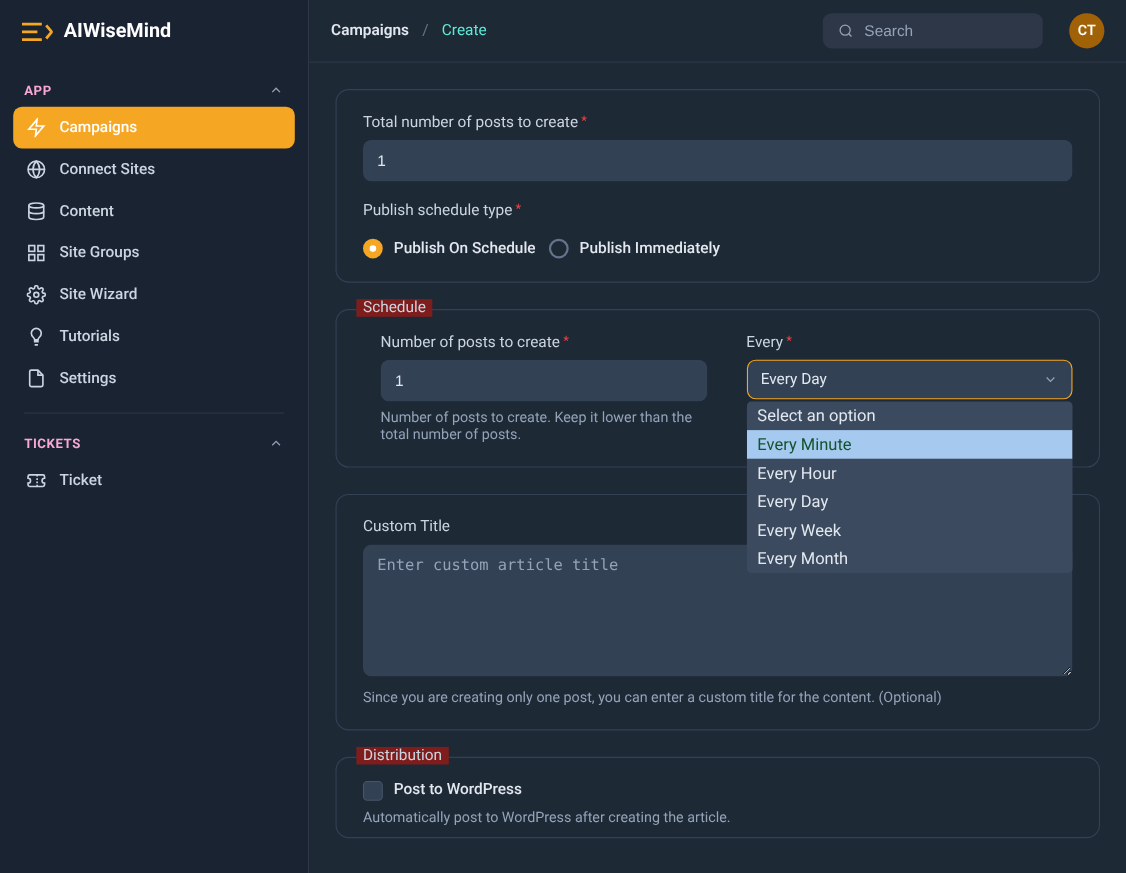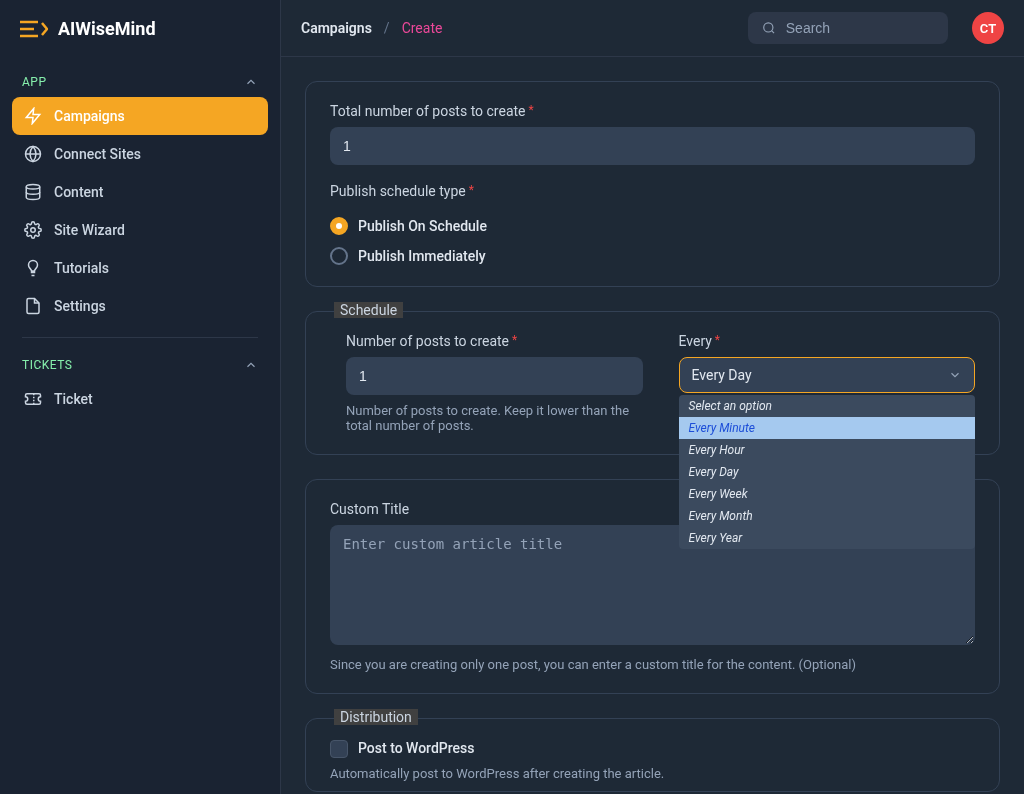--- a/index.html
+++ b/index.html
@@ -36,23 +36,23 @@
       font-weight: 700;
     }
     .sidebar-section {
       padding: 10px 12px;
     }
     .section-header {
       display: flex;
       justify-content: space-between;
       align-items: center;
       padding: 8px 10px;
-      color: #86efac;
+      color: #f9a8d4;
       font-size: 12px;
-      font-weight: 400;
+      font-weight: 700;
       letter-spacing: 0.5px;
       cursor: pointer;
     }
     .nav-item {
       display: flex;
       align-items: center;
       gap: 12px;
       padding: 10px 12px;
       border-radius: 8px;
       color: #cbd5e1;
@@ -92,21 +92,21 @@
       border-bottom: 1px solid #2d3748;
     }
     .breadcrumb {
       display: flex;
       align-items: center;
       gap: 12px;
       font-size: 14px;
     }
     .breadcrumb-item { color: #e2e8f0; font-weight: 600; }
     .breadcrumb-sep { color: #64748b; }
-    .breadcrumb-current { color: #ec4899; }
+    .breadcrumb-current { color: #5eead4; }
     .topbar-right {
       display: flex;
       align-items: center;
       gap: 24px;
     }
     .search-box {
       display: flex;
       align-items: center;
       gap: 10px;
       background: #2d3748;
@@ -120,21 +120,21 @@
       outline: none;
       color: #cbd5e1;
       font-size: 14px;
       width: 100%;
     }
     .search-box input::placeholder { color: #94a3b8; }
     .avatar {
       width: 32px;
       height: 32px;
       border-radius: 50%;
-      background: #ef4444;
+      background: #a16207;
       color: #fff;
       display: flex;
       align-items: center;
       justify-content: center;
       font-size: 13px;
       font-weight: 600;
       text-align: center;
     }
     .content {
       flex: 1;
@@ -170,21 +170,21 @@
       font-size: 14px;
       outline: none;
     }
     .form-input::placeholder { color: #94a3b8; }
     textarea.form-input {
       height: 120px;
       resize: vertical;
     }
     .radio-group {
       display: flex;
-      flex-direction: column;
+      flex-direction: row;
       gap: 12px;
       margin-top: 18px;
     }
     .radio-option {
       display: flex;
       align-items: center;
       gap: 10px;
       cursor: pointer;
     }
     .radio-circle {
@@ -204,22 +204,22 @@
       content: "";
       width: 6px;
       height: 6px;
       border-radius: 50%;
       background: #fff;
     }
     .radio-label { color: #e2e8f0; font-size: 14px; font-weight: 500; }
     .fieldset-legend {
       position: absolute;
       top: -10px;
-      left: 28px;
-      background: #404040;
+      left: 18px;
+      background: #7f1d1d;
       padding: 0 6px;
       font-size: 14px;
       color: #cbd5e1;
       text-align: center;
     }
     .row {
       display: flex;
       gap: 20px;
     }
     .col {
@@ -259,28 +259,27 @@
       left: 0;
       right: 0;
       background: #3b4a5e;
       border-radius: 4px;
       margin-top: 2px;
       z-index: 100;
       overflow: hidden;
     }
     .dropdown-option {
       padding: 4px 10px;
-      font-size: 12px;
+      font-size: 15px;
       color: #e2e8f0;
       cursor: pointer;
-      font-style: italic;
     }
     .dropdown-option.highlighted {
       background: #a5c9ef;
-      color: #1d4ed8;
+      color: #14532d;
     }
     .checkbox-row {
       display: flex;
       gap: 10px;
       cursor: pointer;
     }
     .checkbox-box {
       width: 18px;
       height: 18px;
       border-radius: 4px;
@@ -346,20 +345,31 @@
       <span class="nav-icon">
         <svg viewBox="0 0 24 24" fill="none" stroke="currentColor" stroke-width="2">
             <ellipse cx="12" cy="5" rx="9" ry="3"></ellipse>
             <path d="M21 12c0 1.66-4 3-9 3s-9-1.34-9-3"></path>
             <path d="M3 5v14c0 1.66 4 3 9 3s9-1.34 9-3V5"></path>
           </svg>
       </span>
       <span>Content</span>
     </div>
 
+    <div class="nav-item">
+      <span class="nav-icon">
+        <svg viewBox="0 0 24 24" fill="none" stroke="currentColor" stroke-width="2">
+            <rect x="3" y="3" width="7" height="7"></rect>
+            <rect x="14" y="3" width="7" height="7"></rect>
+            <rect x="14" y="14" width="7" height="7"></rect>
+            <rect x="3" y="14" width="7" height="7"></rect>
+          </svg>
+      </span>
+      <span>Site Groups</span>
+    </div>
 
     <div class="nav-item">
       <span class="nav-icon">
         <svg viewBox="0 0 24 24" fill="none" stroke="currentColor" stroke-width="2">
             <circle cx="12" cy="12" r="3"></circle>
             <path d="M19.4 15a1.65 1.65 0 0 0 .33 1.82l.06.06a2 2 0 1 1-2.83 2.83l-.06-.06a1.65 1.65 0 0 0-1.82-.33 1.65 1.65 0 0 0-1 1.51V21a2 2 0 1 1-4 0v-.09A1.65 1.65 0 0 0 9 19.4a1.65 1.65 0 0 0-1.82.33l-.06.06a2 2 0 1 1-2.83-2.83l.06-.06a1.65 1.65 0 0 0 .33-1.82 1.65 1.65 0 0 0-1.51-1H3a2 2 0 1 1 0-4h.09A1.65 1.65 0 0 0 4.6 9a1.65 1.65 0 0 0-.33-1.82l-.06-.06a2 2 0 1 1 2.83-2.83l.06.06a1.65 1.65 0 0 0 1.82.33H9a1.65 1.65 0 0 0 1-1.51V3a2 2 0 1 1 4 0v.09a1.65 1.65 0 0 0 1 1.51 1.65 1.65 0 0 0 1.82-.33l.06-.06a2 2 0 1 1 2.83 2.83l-.06.06a1.65 1.65 0 0 0-.33 1.82V9a1.65 1.65 0 0 0 1.51 1H21a2 2 0 1 1 0 4h-.09a1.65 1.65 0 0 0-1.51 1z"></path>
           </svg>
       </span>
       <span>Site Wizard</span>
     </div>
@@ -463,21 +473,20 @@
                   <polyline points="6 9 12 15 18 9"></polyline>
                 </svg>
             </div>
             <div class="dropdown">
               <div class="dropdown-option">Select an option</div>
               <div class="dropdown-option highlighted">Every Minute</div>
               <div class="dropdown-option">Every Hour</div>
               <div class="dropdown-option">Every Day</div>
               <div class="dropdown-option">Every Week</div>
               <div class="dropdown-option">Every Month</div>
-              <div class="dropdown-option">Every Year</div>
             </div>
           </div>
         </div>
       </div>
     </div>
 
     <div class="card">
       <label class="form-label">Custom Title</label>
       <textarea class="form-input" placeholder="Enter custom article title" style=""></textarea>
       <div class="helper-text">Since you are creating only one post, you can enter a custom title for the content. (Optional)</div>

